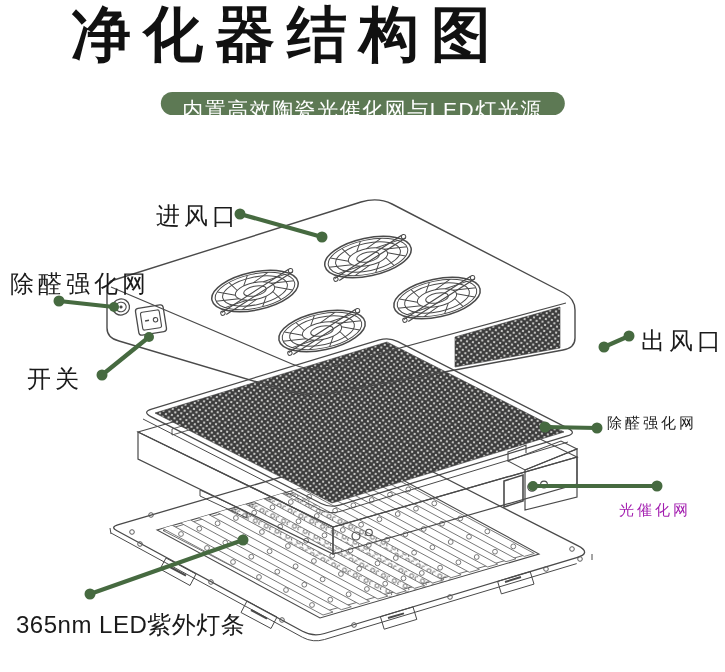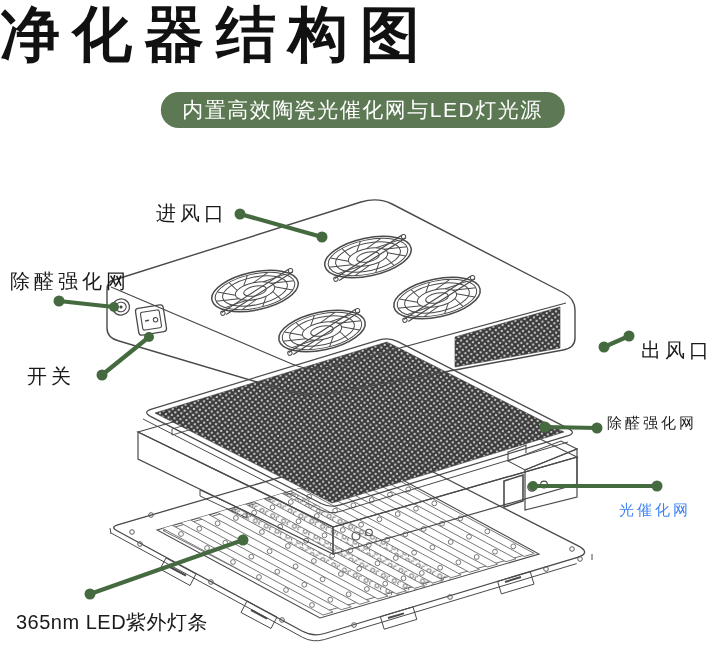--- a/index.html
+++ b/index.html
@@ -2,41 +2,41 @@
 <html><head>
 <meta charset="utf-8">
 <style>
   html,body{margin:0;padding:0;}
   body{
     width:725px;height:672px;position:relative;overflow:hidden;
     background:#ffffff;
     font-family:"Liberation Sans","DejaVu Sans",sans-serif;
   }
   .page-title{
-    position:absolute;top:0px;left:0;width:574px;
+    position:absolute;top:0px;left:0;width:574px;text-align:center;
     font-size:60px;line-height:70px;font-weight:900;color:#111111;
     letter-spacing:12px;white-space:nowrap;
   }
   .subtitle-pill{
     position:absolute;top:92px;left:50%;transform:translateX(-50%);
     background:#5d7954;color:#ffffff;border-radius:19px;
-    font-size:21px;line-height:36px;height:36px;padding:0 22px;
+    font-size:21px;line-height:36px;height:23px;padding:0 22px;
     letter-spacing:1.5px;white-space:nowrap;
   }
   .callout{
-    position:absolute;font-size:20px;color:#1a1a1a;letter-spacing:4px;
+    position:absolute;font-size:24px;color:#1a1a1a;letter-spacing:4px;
     white-space:nowrap;font-weight:500;
   }
   .callout.small{font-size:15px;letter-spacing:3px;}
-  .callout.red{color:#3b82f6;}
+  .callout.red{color:#a21caf;}
   .callout.latin{letter-spacing:0.5px;margin-top:9px;}
   #lbl-air-inlet{left:156px;top:200px;}
   #lbl-power-port{left:10px;top:268px;}
   #lbl-switch{left:27px;top:363px;}
-  #lbl-air-outlet{left:641px;top:337px;}
+  #lbl-air-outlet{left:641px;top:325px;}
   #lbl-formaldehyde{left:607px;top:414px;}
   #lbl-photocat{left:619px;top:501px;}
   #lbl-led{left:16px;top:600px;}
   svg{position:absolute;left:0;top:0;}
   .ln{stroke:#4a4a4a;fill:none;}
 </style>
 </head>
 <body>
 
 <div class="page-title">净化器结构图</div>

